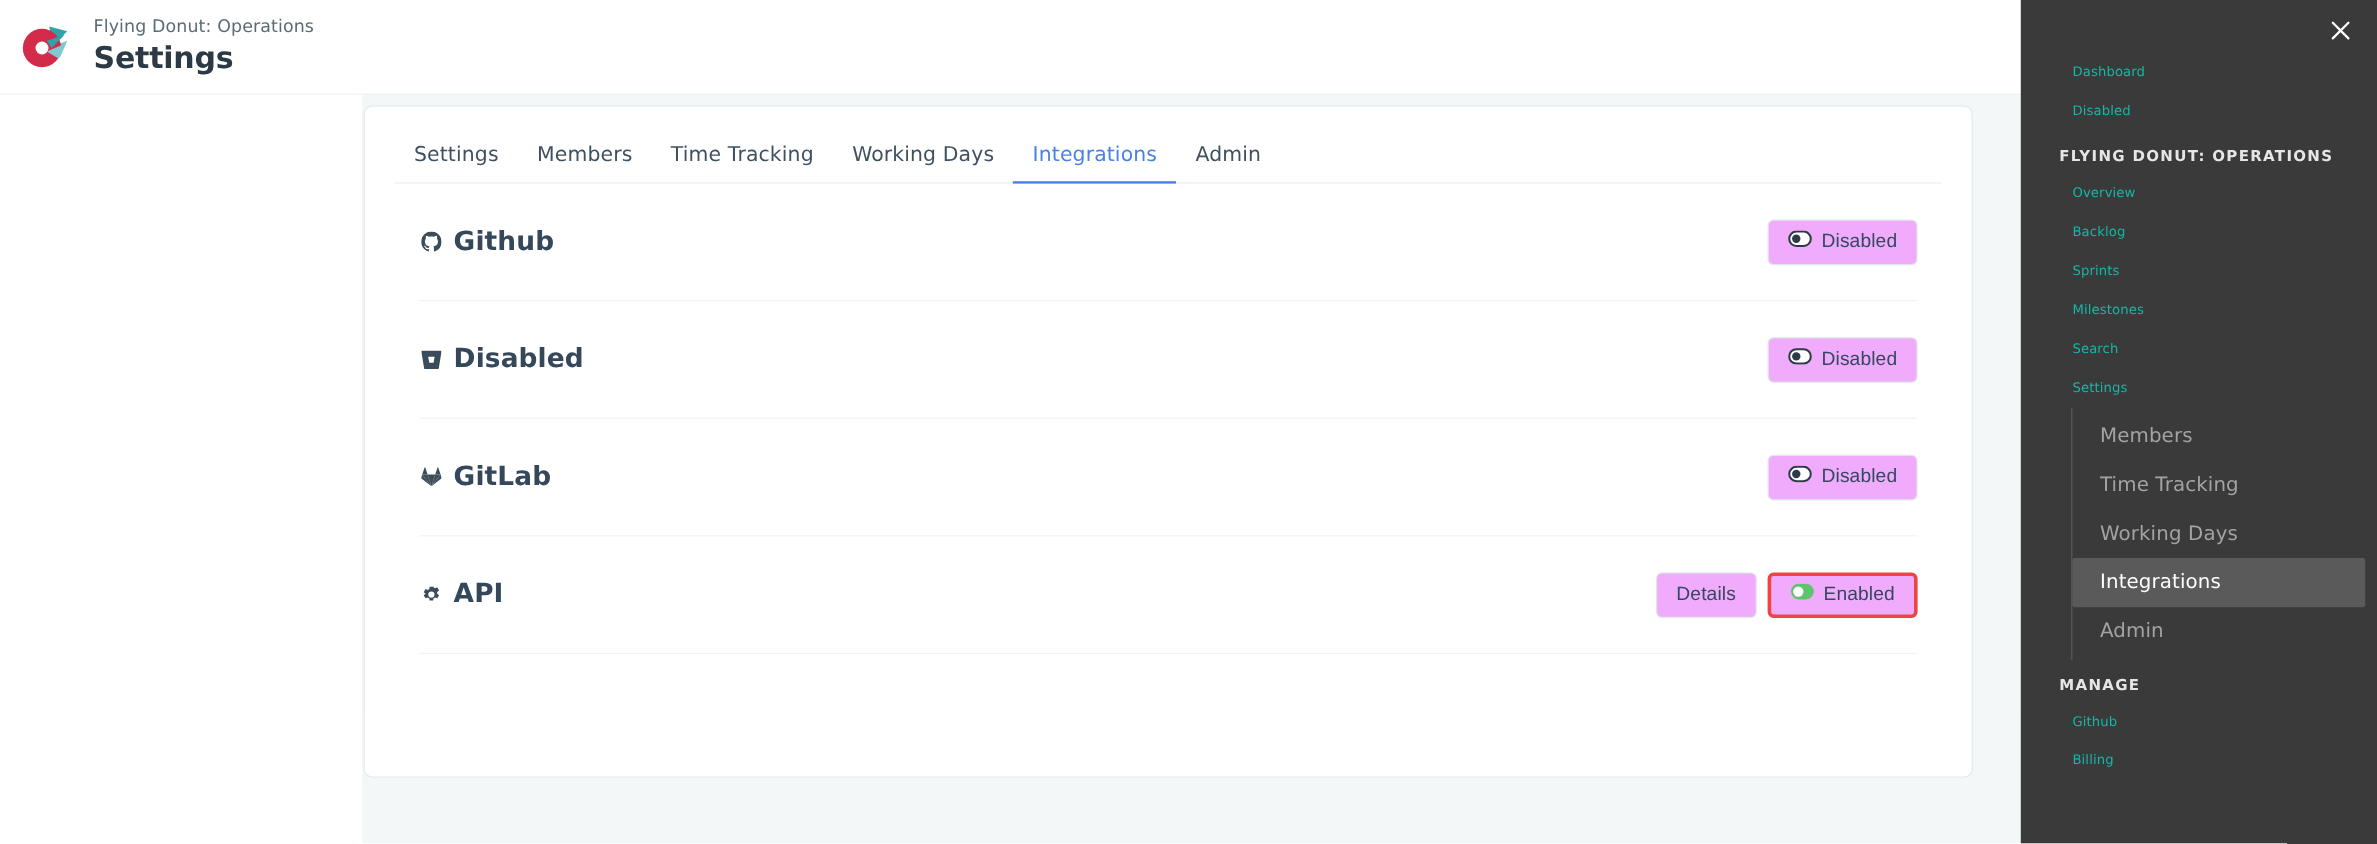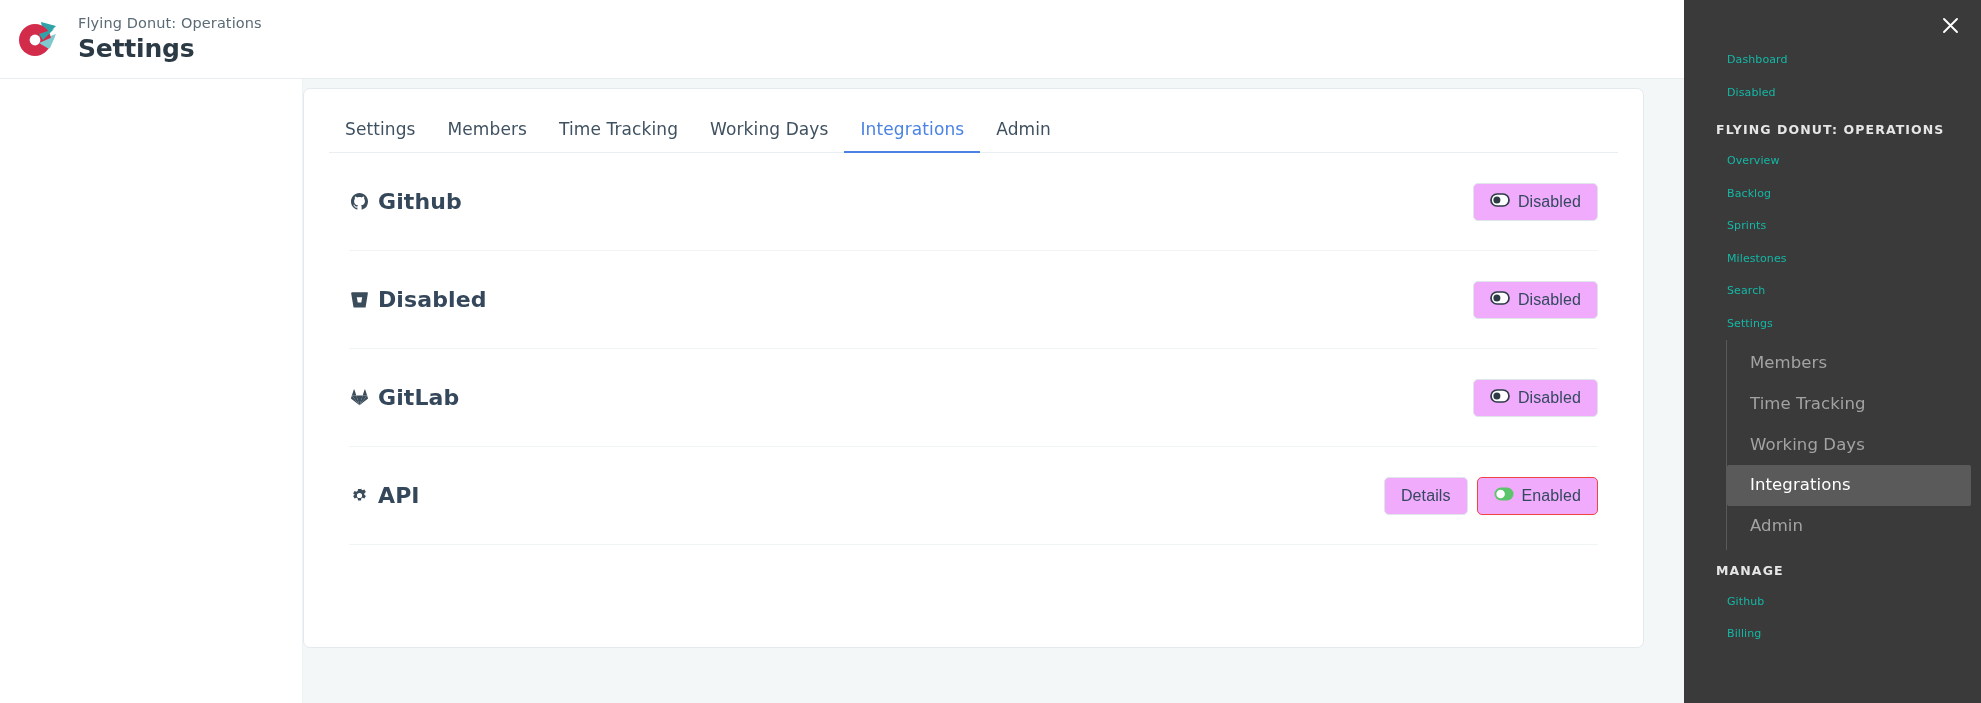--- a/index.html
+++ b/index.html
@@ -150,21 +150,21 @@
     padding: 0 16px;
     border-radius: 5px;
     font-size: 16px;
     background: #f0abfc;
     color: #34495e;
     cursor: pointer;
     white-space: nowrap;
     letter-spacing: .1px;
   }
   .btn.light { border: 1px solid #dfe6e9; }
-  .btn.dark  { border: 1px solid #ef4444; }
+  .btn.dark  { border: 3px solid #ef4444; }
   .toggle-icon { display: block; flex: 0 0 auto; }
 
   
   .sidebar {
     position: absolute;
     top: 0; right: 0;
     width: 297px;
     height: 703px;
     background: #3a3a3a;
     overflow: hidden;

